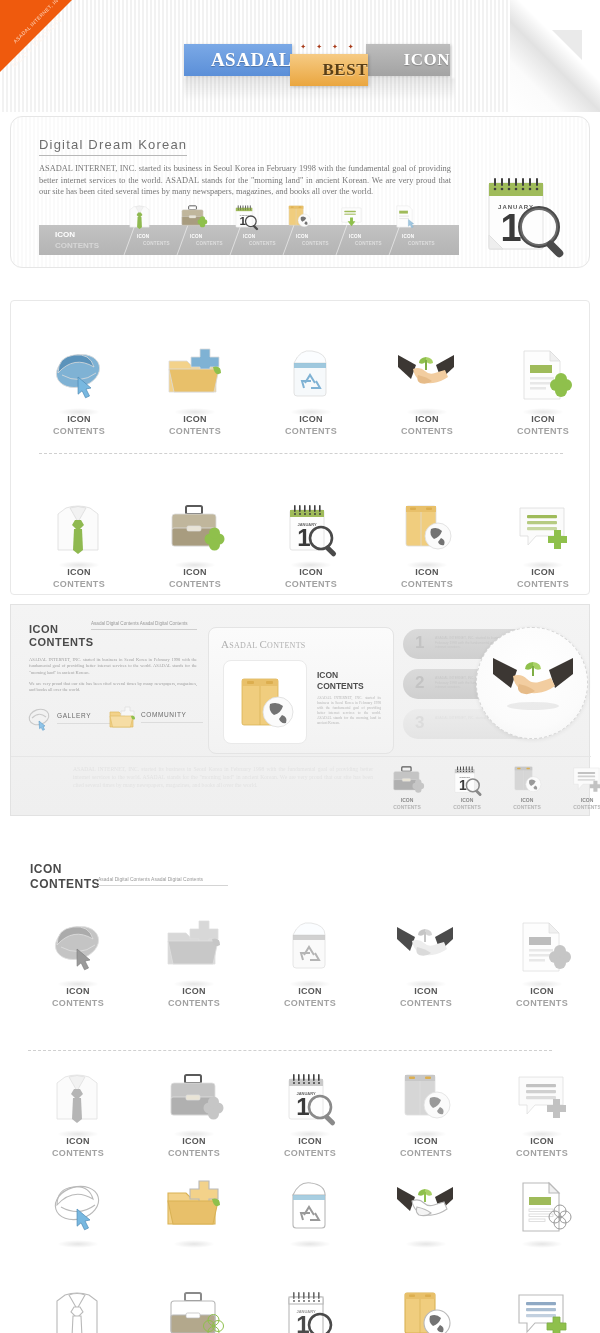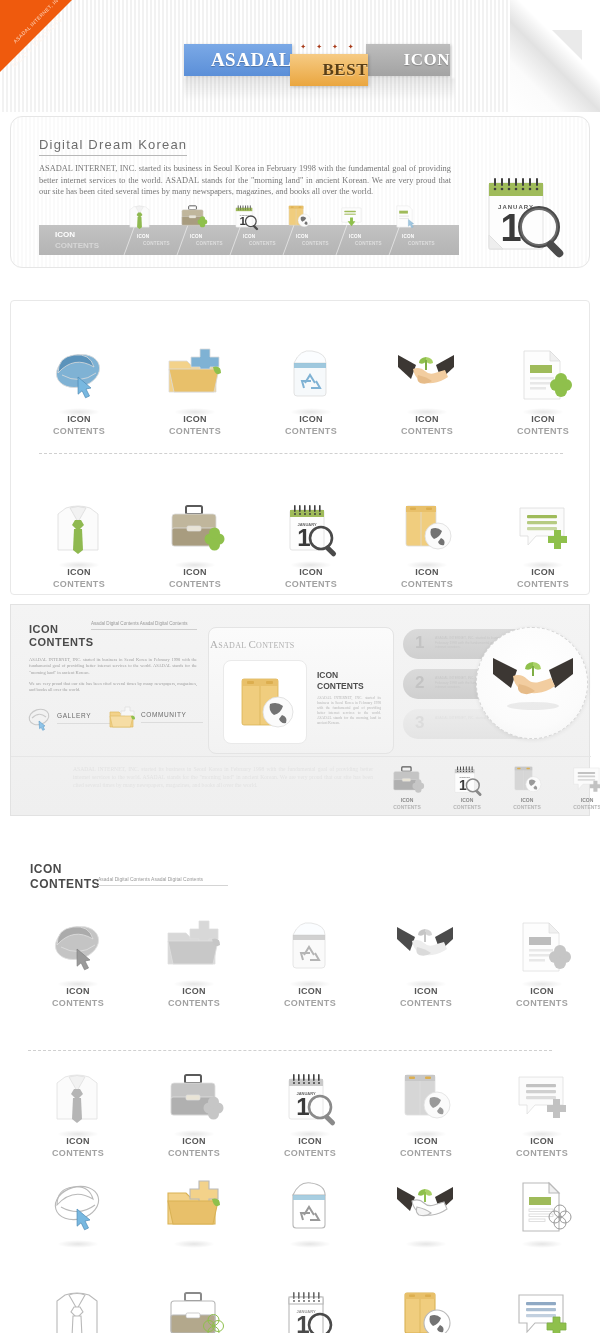--- a/index.html
+++ b/index.html
@@ -175,21 +175,21 @@
   .link-name { font-size: 6.5px; color: #6a6a6a; letter-spacing: .6px; }
   .link-line { width: 62px; height: 0; border-top: 1px solid #dcdcdc; margin-top: 4px; }
 
   .asadal-box {
     position: absolute; left: 197px; top: 22px;
     width: 186px; height: 127px;
     background: linear-gradient(180deg,#fbfbfb 0%, #f2f2f2 100%);
     border: 1px solid #e4e4e4; border-radius: 8px;
   }
   .asadal-box-title {
-    position: absolute; left: 1px; top: 10px;
+    position: absolute; left: 12px; top: 10px;
     font-family: "Liberation Serif", serif;
     font-size: 11px; color: #b0b0b0; letter-spacing: .3px;
   }
   .asadal-box-title .sm { font-size: 8px; }
   .asadal-thumb {
     position: absolute; left: 14px; top: 32px;
     width: 84px; height: 84px;
     background: #ffffff; border: 1px solid #eaeaea; border-radius: 8px;
   }
   .asadal-lbl {

